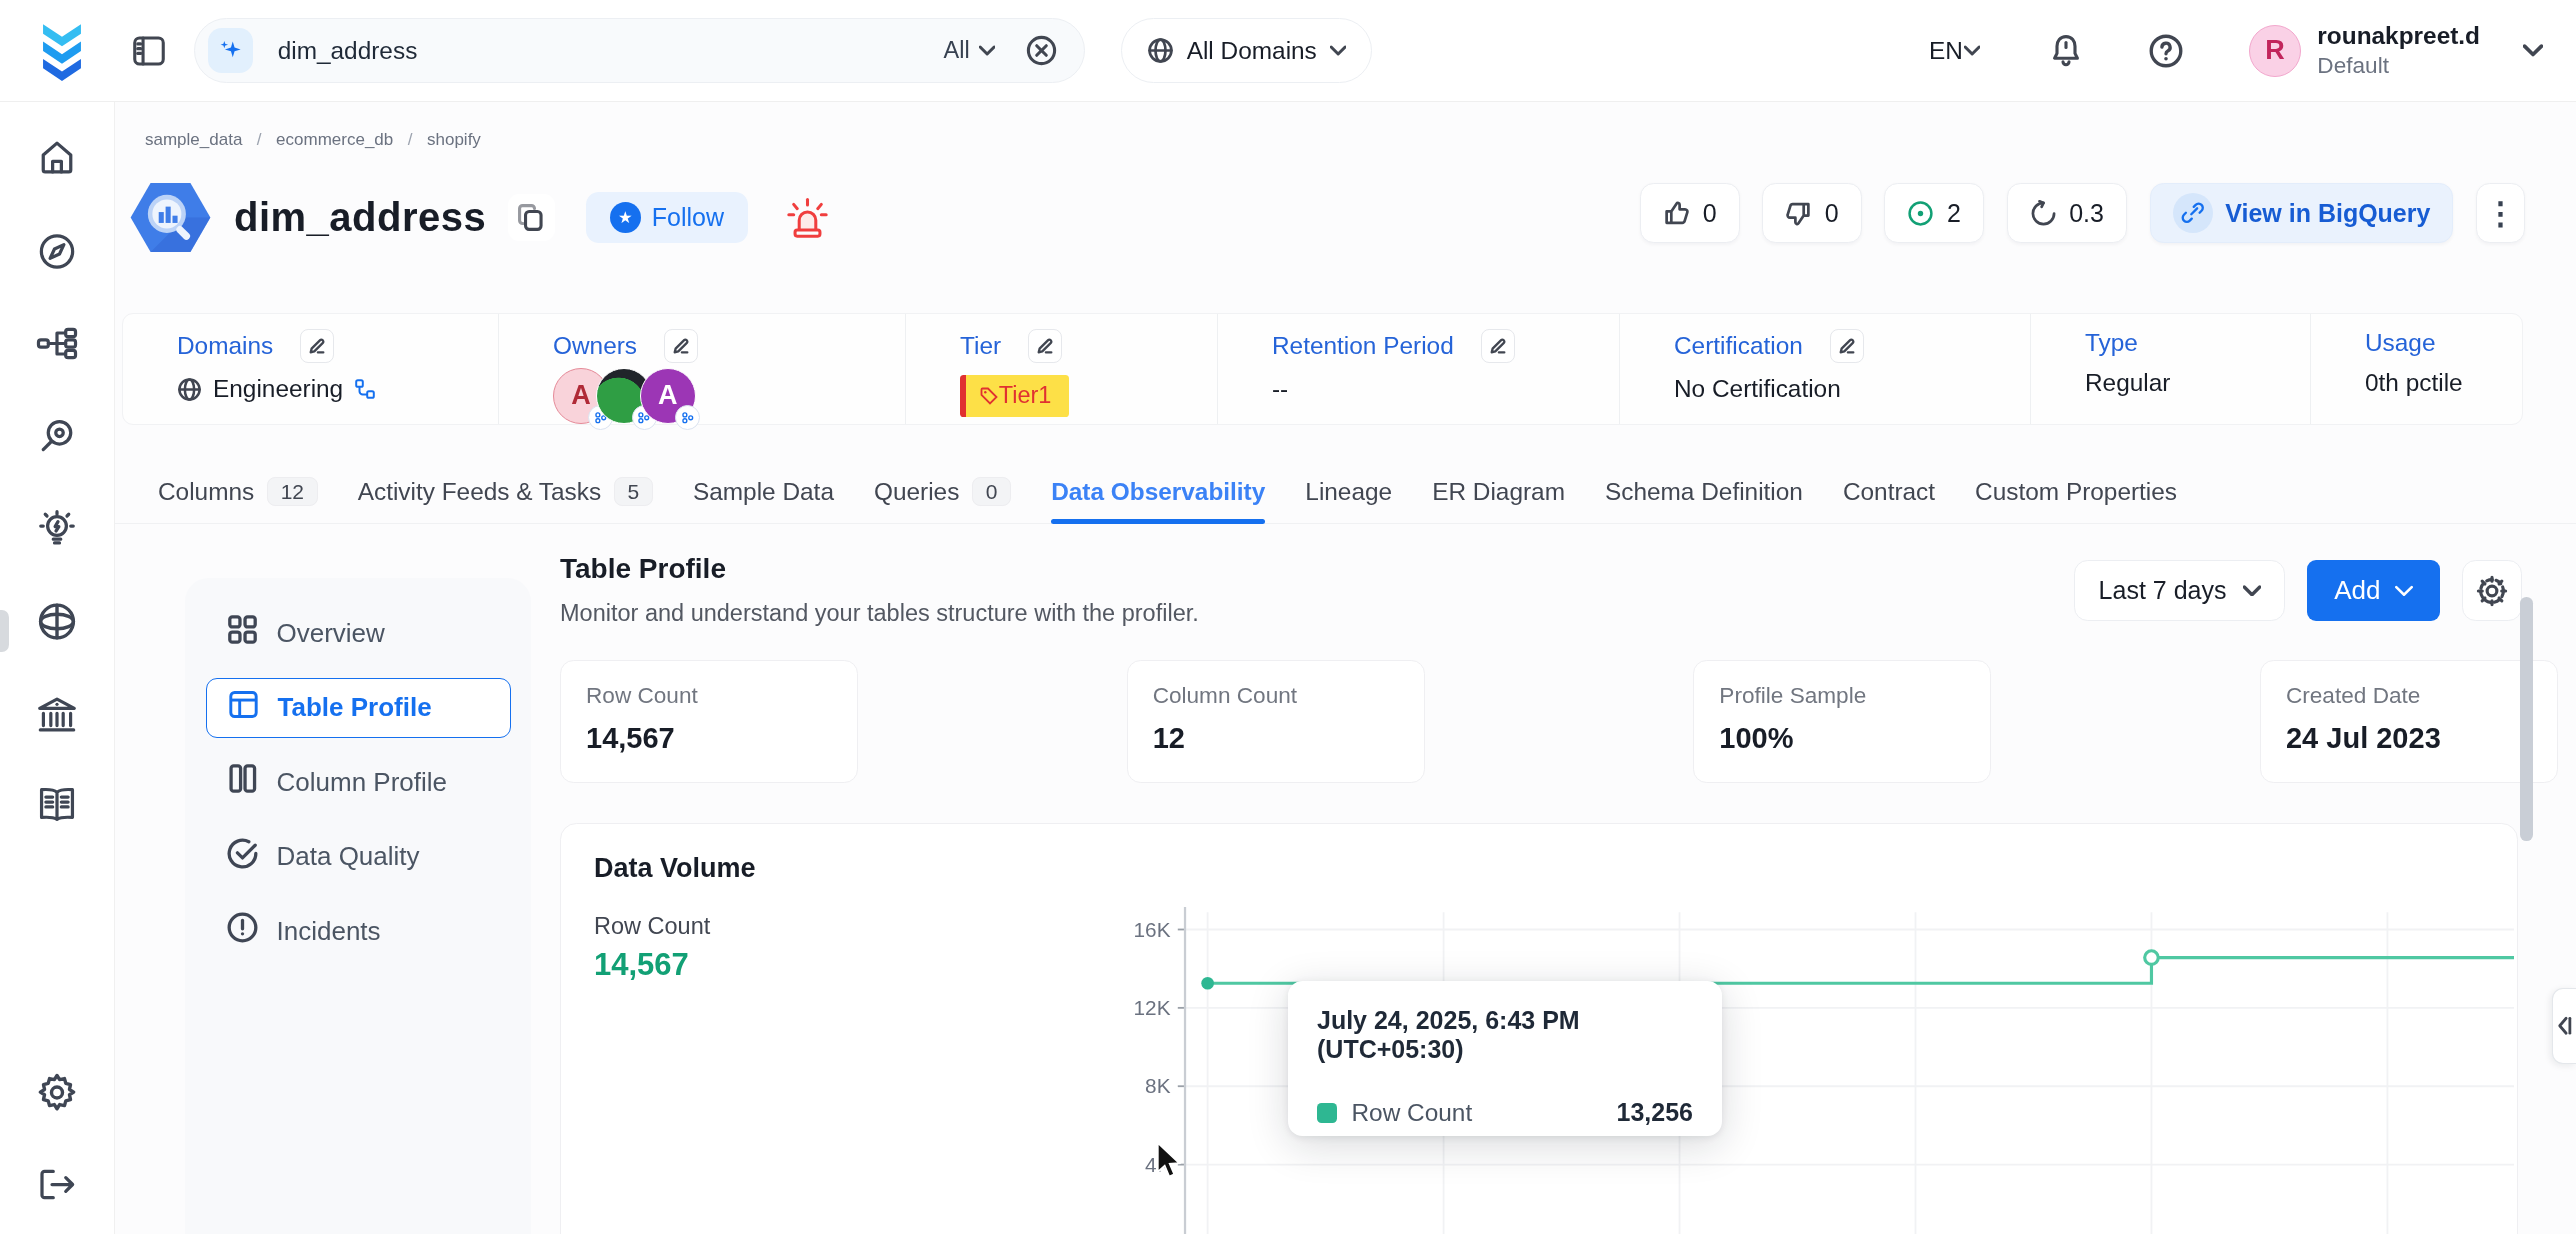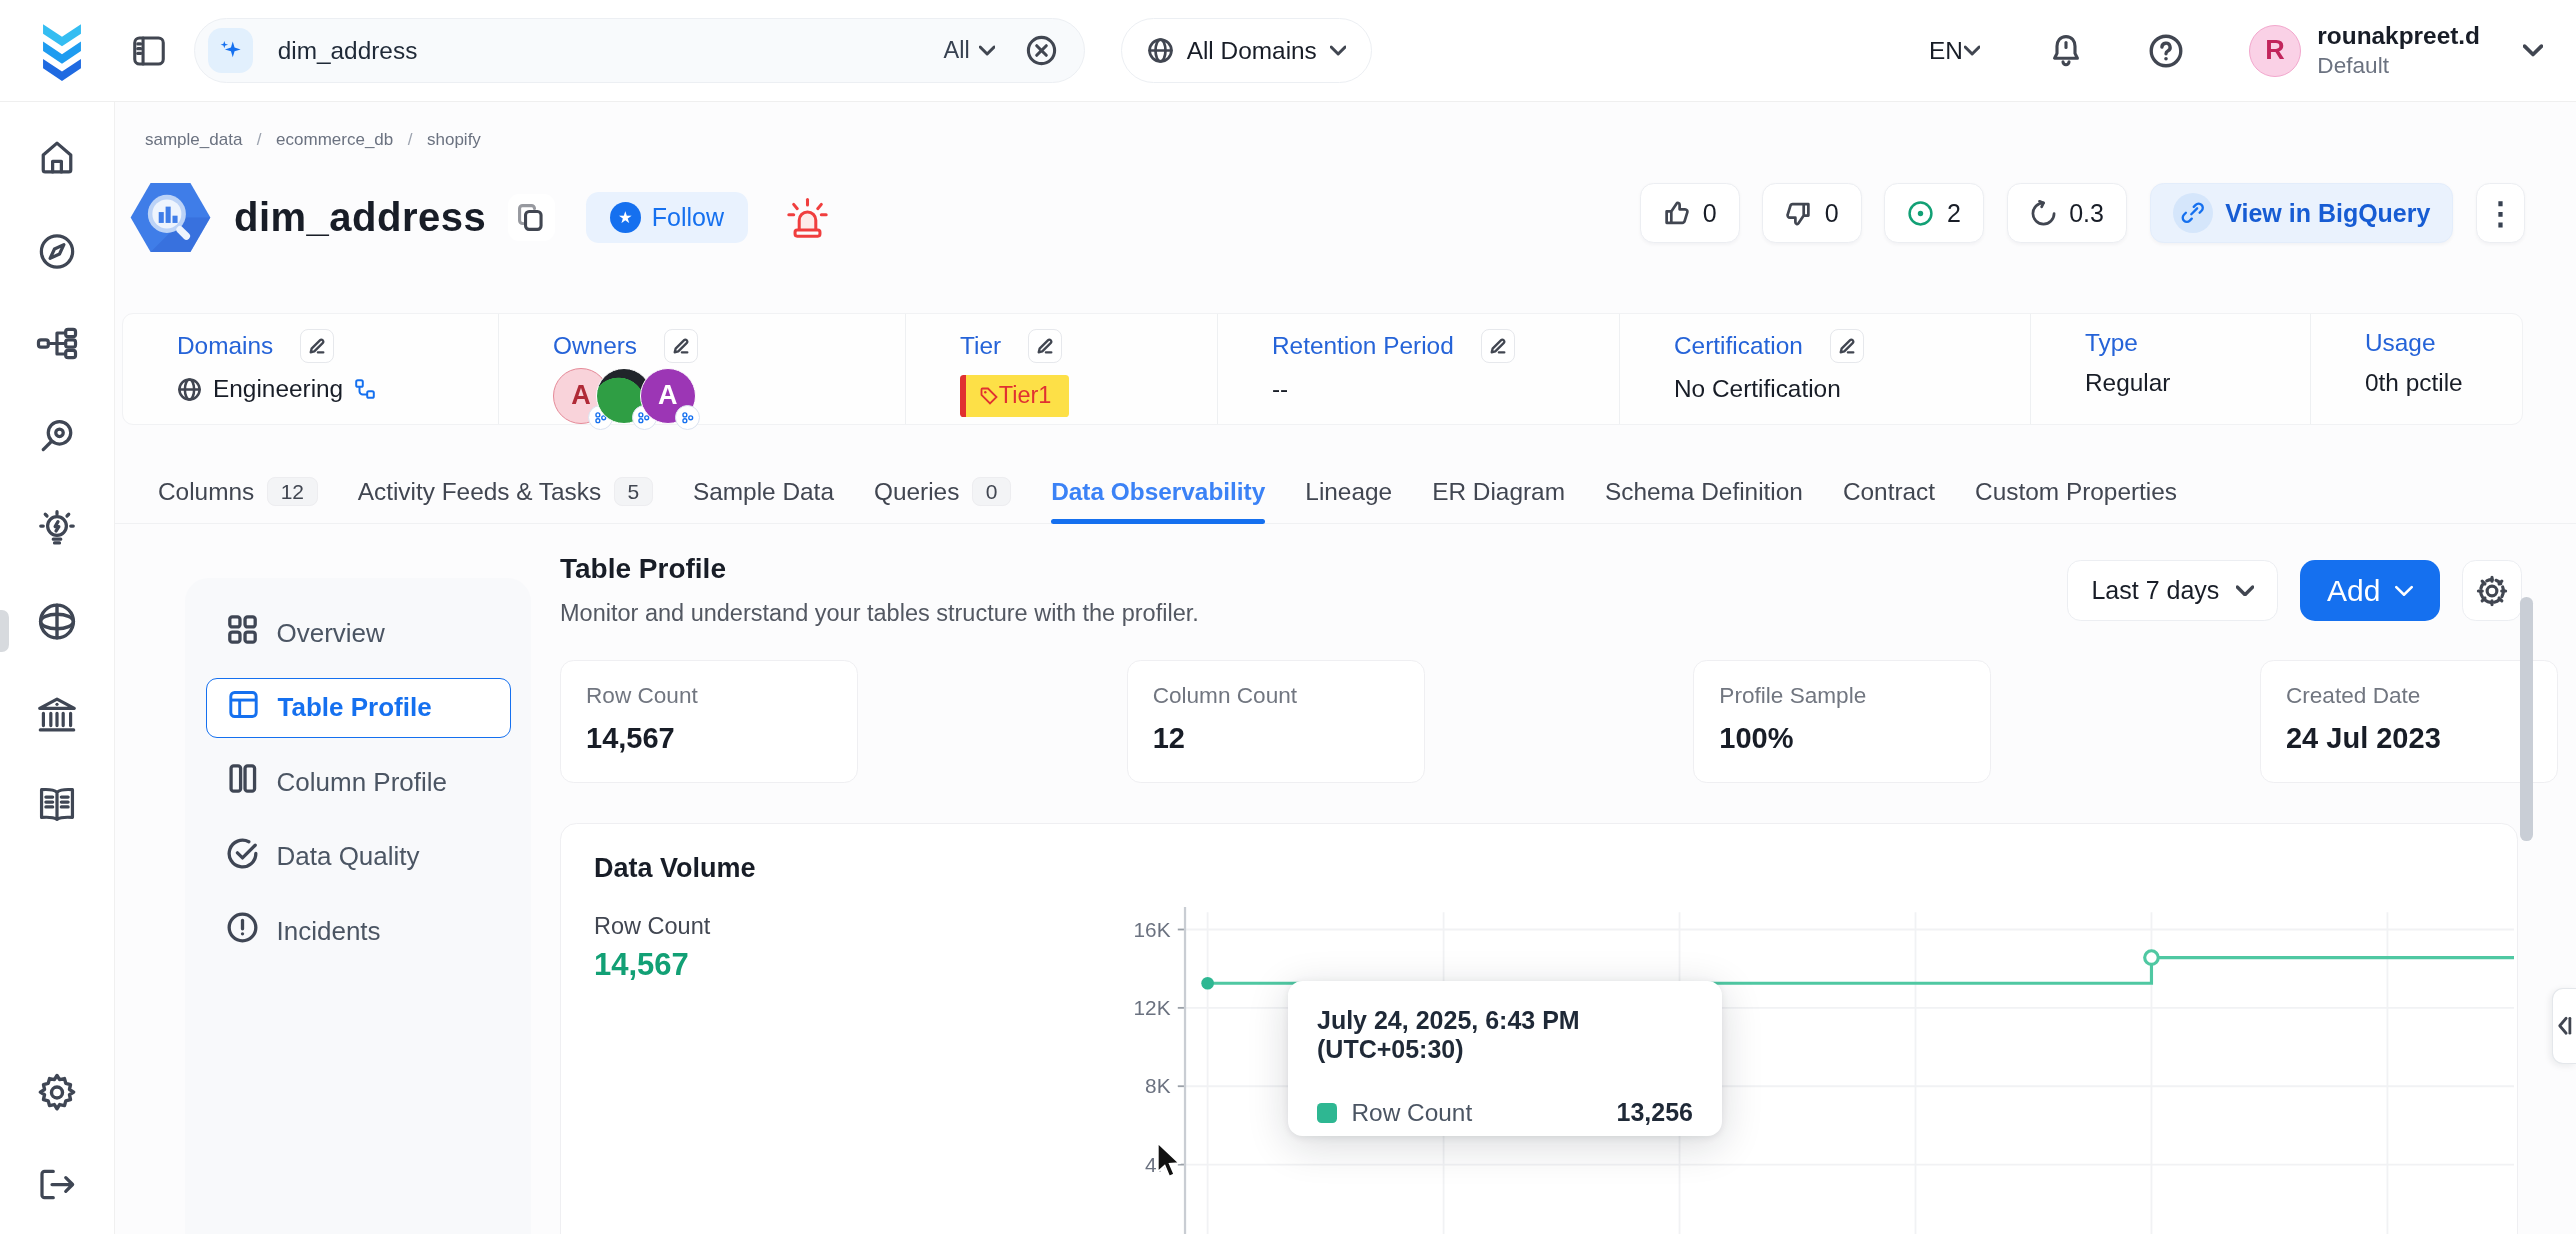--- a/index.html
+++ b/index.html
@@ -98,21 +98,21 @@
               gap:18px; padding-left:20px; font-size:26px; color:#4b5563; }
   .sub-item.active { background:#ffffff; border:1.8px solid #1570ef; color:#1570ef; font-weight:bold; }
 
   
   .profile-head { position:absolute; left:560px; top:553px; }
   .profile-title { font-size:28px; font-weight:bold; color:#181d27; }
   .profile-desc { margin-top:14.5px; font-size:23.5px; color:#535862; }
   .controls { position:absolute; right:54px; top:560px; display:flex; gap:22px; align-items:center; }
   .range-pill { height:61px; padding:0 23.5px; border:1.8px solid #eceef2; border-radius:13.6px; background:#fff;
                 display:flex; align-items:center; gap:16.3px; font-size:25px; color:#181d27; }
-  .add-btn { height:61px; padding:0 27px; border-radius:15px; background:#1570ef; color:#fff; font-size:30px;
+  .add-btn { height:61px; padding:0 27px; border-radius:9px; background:#1570ef; color:#fff; font-size:26px;
              display:flex; align-items:center; gap:14.5px; }
   .gear-btn { width:60px; height:61px; border:1.8px solid #eceef2; border-radius:13.6px; background:#fff;
               display:flex; align-items:center; justify-content:center; }
 
   
   .stats { position:absolute; left:560px; top:660px; width:1998px; display:flex; justify-content:space-between; }
   .stat-card { width:298px; height:123px; background:#fff; border:1.8px solid #efeff2; border-radius:13.6px; padding:22px 25px; }
   .stat-label { font-size:22.6px; color:#717680; }
   .stat-value { margin-top:12.7px; font-size:29px; font-weight:bold; color:#181d27; }
 

